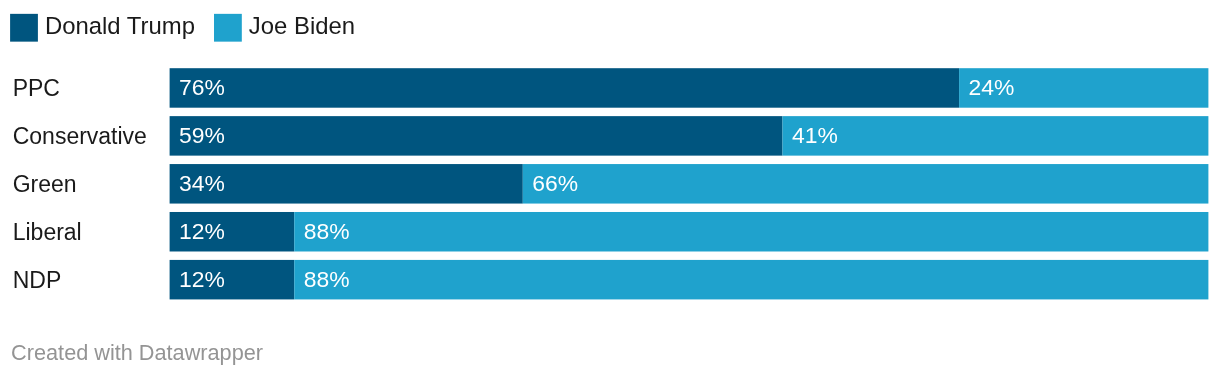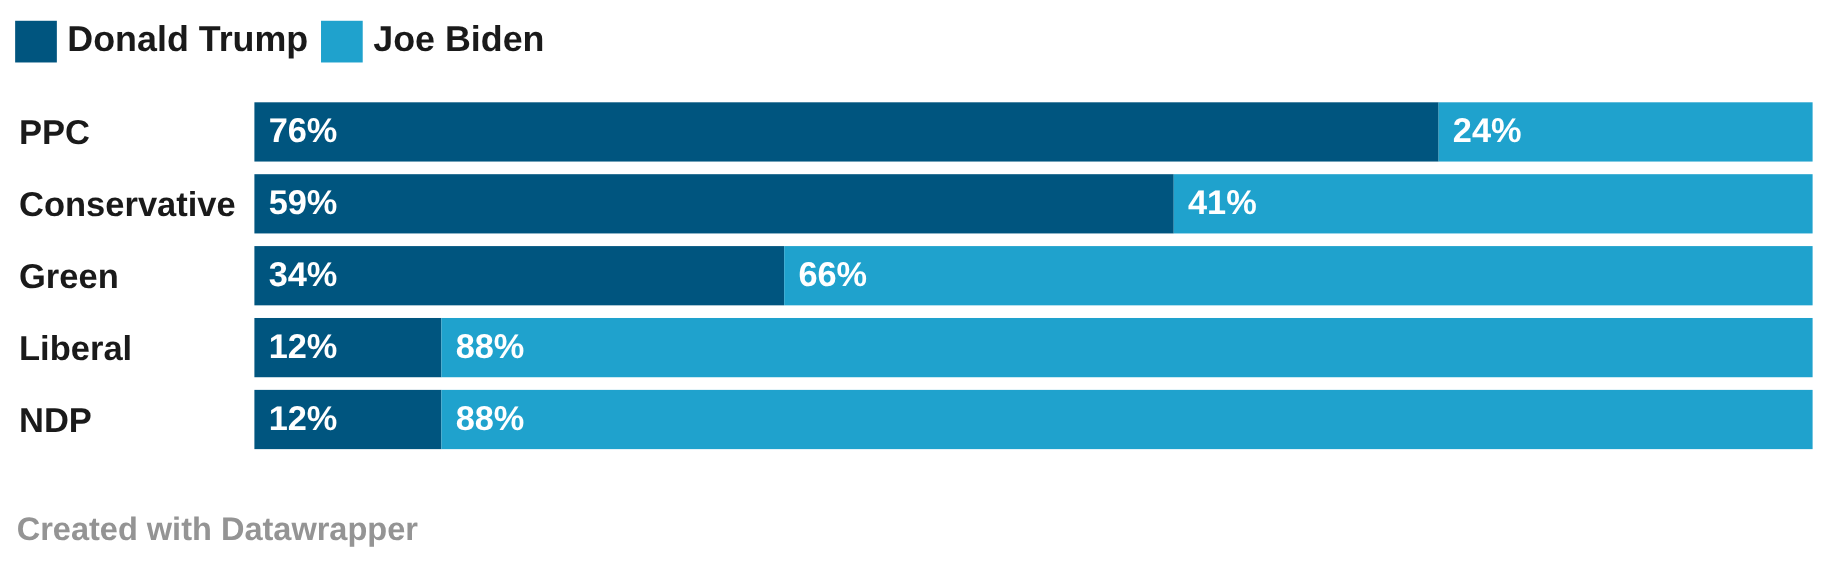--- a/index.html
+++ b/index.html
@@ -1,19 +1,19 @@
 <!DOCTYPE html>
 <html><head>
 <meta charset="utf-8">
 <style>
   html,body{margin:0;padding:0;background:#ffffff;}
   body{width:1220px;height:378px;overflow:hidden;
        font-family:"Liberation Sans",sans-serif;
        -webkit-font-smoothing:antialiased;-moz-osx-font-smoothing:grayscale;}
-  #chart{position:relative;width:1220px;height:378px;background:#ffffff;filter:blur(0px);font-weight:bold;}
+  #chart{position:relative;width:1220px;height:378px;background:#ffffff;filter:blur(0px);}
   svg{display:block;shape-rendering:auto;}
   svg text{-webkit-font-smoothing:antialiased;-moz-osx-font-smoothing:grayscale;}
   .legend-label{font-family:"Liberation Sans",sans-serif;font-size:23.9px;fill:#1a1a1a;}
   .cat-label{font-family:"Liberation Sans",sans-serif;font-size:23px;fill:#1a1a1a;}
   .value-label{font-family:"Liberation Sans",sans-serif;font-size:22.9px;fill:#ffffff;}
   .footer-label{font-family:"Liberation Sans",sans-serif;font-size:21.7px;fill:#949494;}
 </style>
 </head>
 <body>
 

